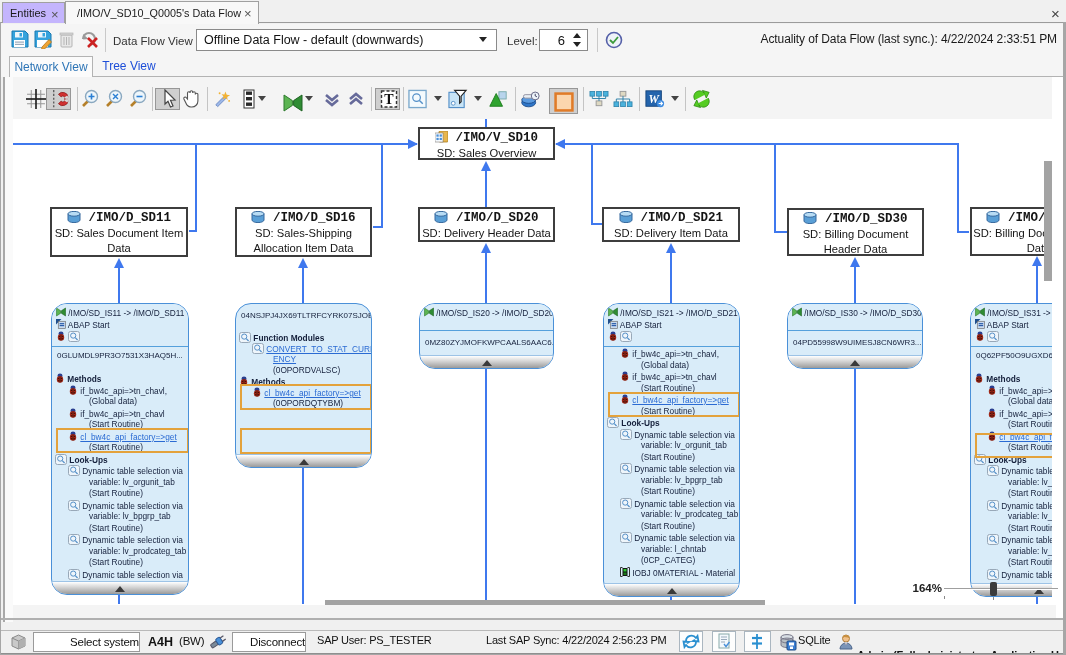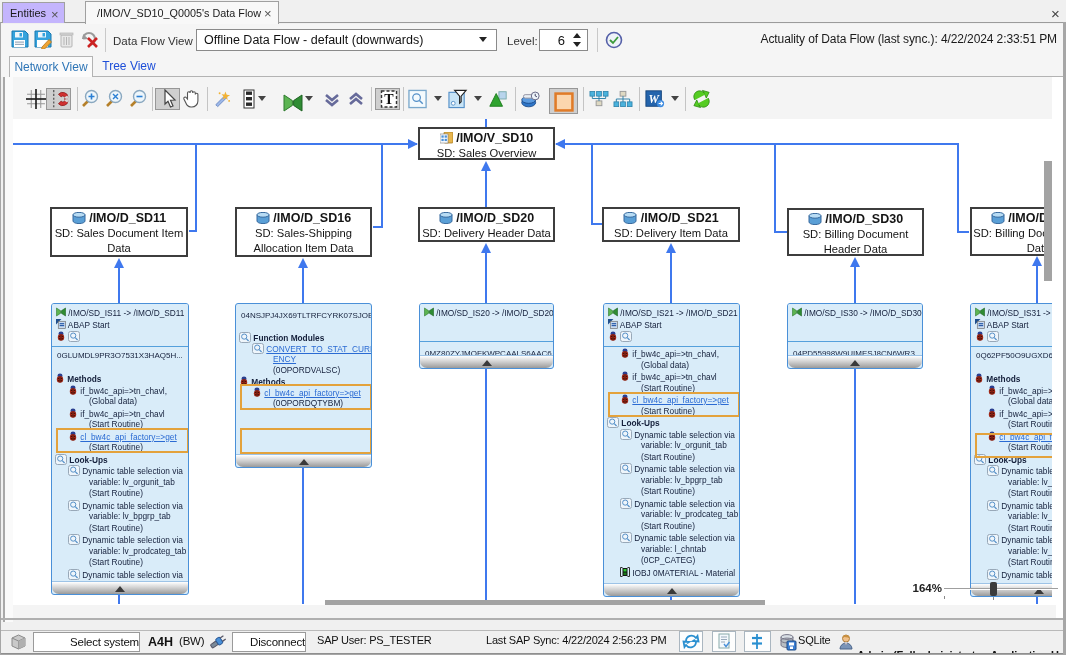--- a/index.html
+++ b/index.html
@@ -3,21 +3,21 @@
 <meta charset="utf-8">
 <style>
 * { margin:0; padding:0; box-sizing:border-box; }
 html,body { width:1066px; height:655px; overflow:hidden; }
 body { font-family:"Liberation Sans", sans-serif; background:#f0f0f0; position:relative; }
 .abs { position:absolute; }
 
 
 #tabbar { position:absolute; left:0; top:0; width:1066px; height:23px; background:#f0f0f0; border-bottom:1px solid #9b9b9b; }
 .tab1 { position:absolute; left:2px; top:2px; width:63px; height:21px; background:#c4b5fd; border:1px solid #a0a0a0; border-bottom:none; font-size:11px; color:#1a1a1a; white-space:nowrap; overflow:hidden; }
-.tab2 { position:absolute; left:65px; top:1px; width:194px; height:23px; background:#f8f8f8; border:1px solid #a0a0a0; border-bottom:none; font-size:10.8px; color:#1a1a1a; white-space:nowrap; overflow:hidden;margin-left:20px; }
+.tab2 { position:absolute; left:65px; top:1px; width:194px; height:23px; background:#f8f8f8; border:1px solid #a0a0a0; border-bottom:none; font-size:10.8px; color:#1a1a1a; white-space:nowrap; overflow:hidden; }
 .tabx { color:#555; font-size:13px; position:absolute; }
 
 
 #toolbar { position:absolute; left:1px; top:24px; width:1063px; height:32px; background:#f5f5f5; }
 .tsep { position:absolute; top:4px; width:1px; height:24px; background:#c9c9c9; }
 #combo { position:absolute; left:195px; top:5px; width:301px; height:22px; background:#fff; border:1px solid #8a8a8a; font-size:12.5px; white-space:nowrap; color:#111; line-height:20px; padding-left:7px; }
 #level { position:absolute; left:538px; top:5px; width:49px; height:22px; background:#fff; border:1px solid #8a8a8a; font-size:13px; color:#111; line-height:20px; }
 
 
 #viewtabs { position:absolute; left:1px; top:56px; width:1063px; height:21px; background:#f5f5f5; }
@@ -34,28 +34,28 @@
 
 
 #leftline { position:absolute; left:3px; top:77px; width:2px; height:545px; background:#a8a8a8; }
 #leftfill { position:absolute; left:5px; top:77px; width:8px; height:545px; background:#fafafa; }
 
 
 #canvas { position:absolute; left:13px; top:119px; width:1039px; height:486px; background:#fff; overflow:hidden; }
 
 
 .node { position:absolute; background:#fff; border:2px solid #3d3d3d; text-align:center; color:#141414; }
-.node .nt { font-weight:bold; font-size:12.5px; line-height:15px; padding-top:2px; white-space:nowrap; }
+.node .nt { font-weight:bold; font-size:12.5px; line-height:15px; padding-top:2px; white-space:nowrap;font-family:Liberation Mono, monospace; }
 .node .nd { font-size:11.2px; line-height:14.5px; white-space:nowrap; }
 
 
-.tbox { position:absolute; background:#d9ecf9; border:1.5px solid #4a90d8; border-radius:3px; color:#15203c; font-size:8.3px; overflow:hidden; }
+.tbox { position:absolute; background:#d9ecf9; border:1.5px solid #4a90d8; border-radius:16px; color:#15203c; font-size:8.3px; overflow:hidden; }
 .thead { border-bottom:1px solid #55a0dc; padding:3px 0 0 4px; position:relative; z-index:2; background:#d9ecf9; }
 .thead.h3 { height:43px; }
-.thead.h1 { height:38px; }
+.thead.h1 { height:27px; }
 .tbody { padding:3px 0 0 0; }
 .trow { position:relative; height:11.5px; line-height:11.5px; white-space:nowrap; overflow:visible; }
 .trow2 { position:relative; height:12px; line-height:12px; white-space:nowrap; }
 .tb { font-weight:bold; }
 .tlink { color:#2b6bd3; text-decoration:underline; }
 .orange { position:absolute; left:4px; right:-1px; border:2px solid #e3a23c; }
 .ic { width:10px; height:10px; display:inline-block; vertical-align:-1px; }
 .icm { width:12px; height:11px; display:inline-block; vertical-align:-2px; }
 .icd { width:14px; height:12px; display:inline-block; vertical-align:-2px; }
 .i0 { padding-left:5px; font-size:8px; }

